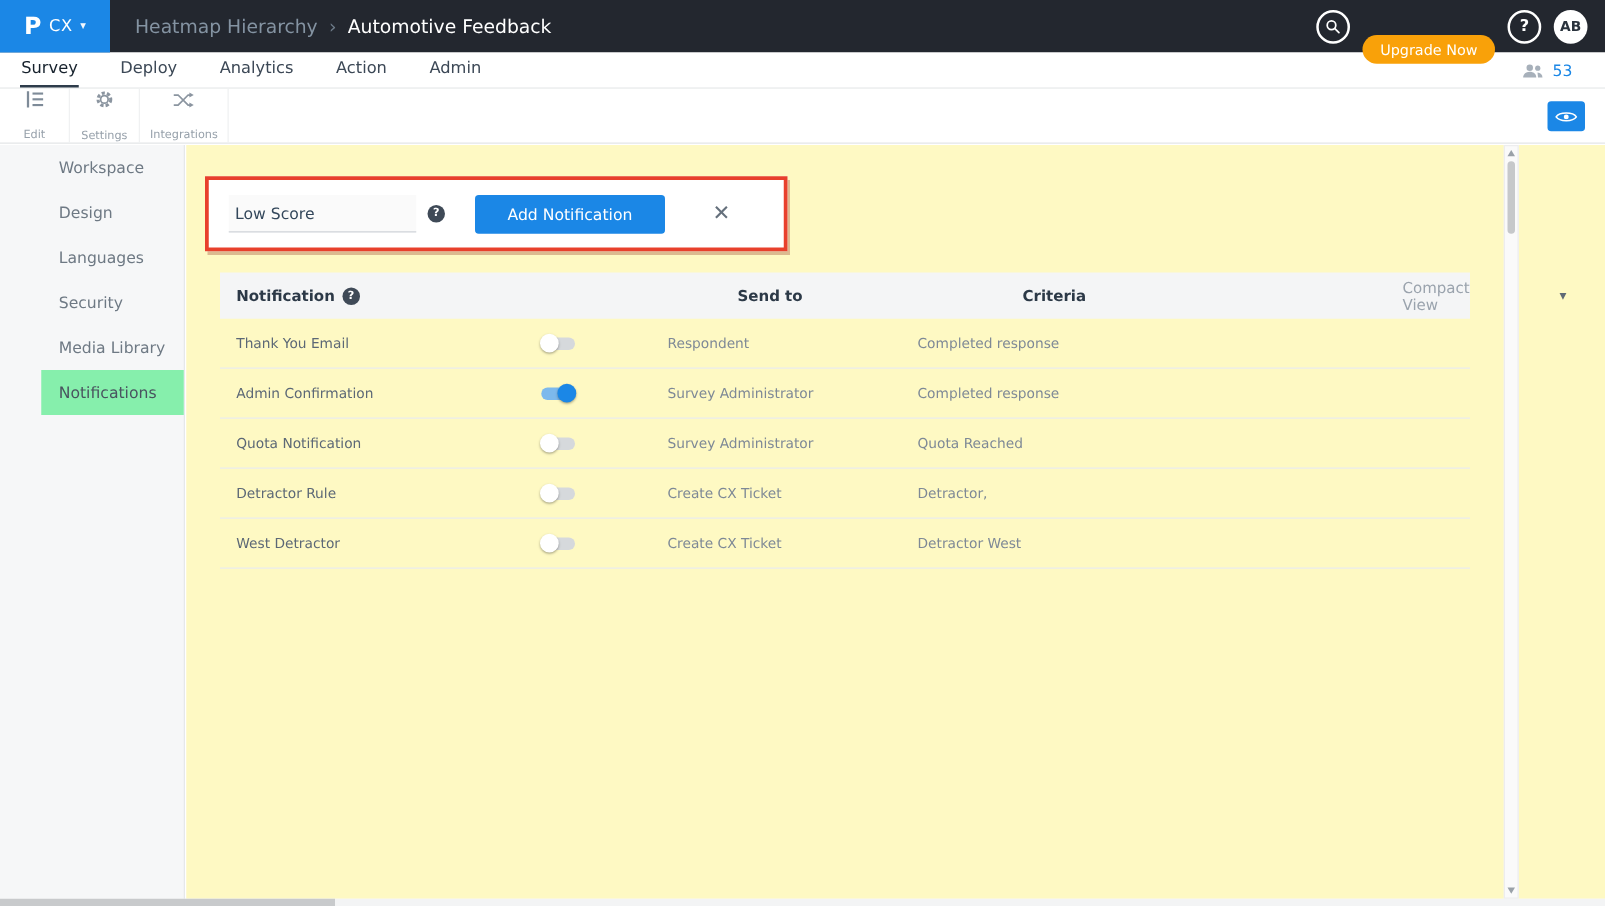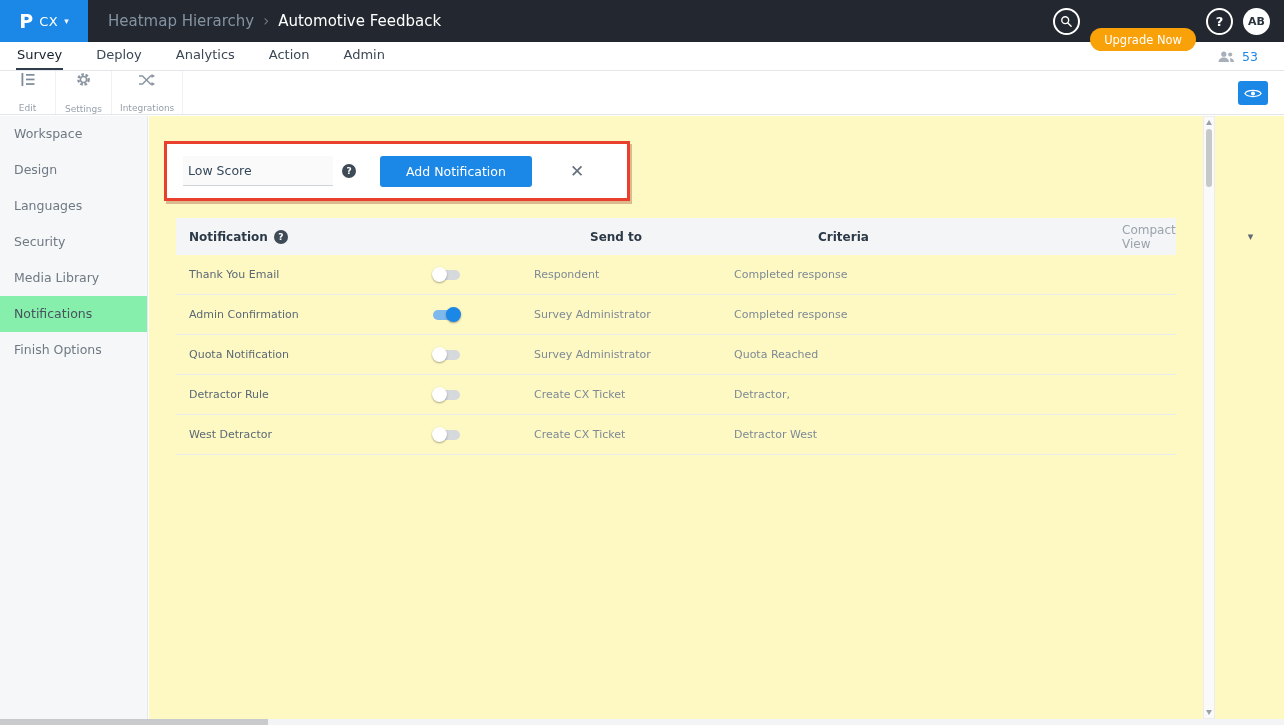--- a/index.html
+++ b/index.html
@@ -54,21 +54,21 @@
     display:flex; align-items:stretch; }
   .tool { display:flex; flex-direction:column; align-items:center; justify-content:center;
     min-width:56px; gap:16px; cursor:pointer; border-right:1px solid #f0f1f2; padding:0 8px; }
   .tool-label { font-size:9px; color:#97a1ab; }
   .eye-btn { position:absolute; right:16px; top:10px; width:30px; height:24px;
     background:#1b87e6; border:none; border-radius:3px; cursor:pointer;
     display:flex; align-items:center; justify-content:center; }
 
   
   .sidebar { position:absolute; left:0; top:116px; bottom:6px; width:148px;
-    background:#f6f7f8; border-right:1px solid #e6e8ea; padding-top:0; }
+    background:#f6f7f8; border-right:1px solid #e6e8ea; padding-top:0;padding-left:33px; }
   .side-item { height:36px; line-height:36px; padding-left:14px; font-size:12.5px;
     color:#6e7984; cursor:pointer; }
   .side-item.active { background:#86efac; color:#49535f; }
 
   
   .main { position:absolute; left:149px; top:116px; right:0; bottom:6px; background:#fef9c3; }
 
   .highlight-box {
     position:absolute; left:15px; top:25px; width:466px; height:60px;
     border:3px solid #e8402c; box-shadow:2px 3px 0 rgba(130,25,15,.28);
@@ -218,21 +218,20 @@
   </button>
 </div>
 
 <div class="sidebar">
   <div class="side-item">Workspace</div>
   <div class="side-item">Design</div>
   <div class="side-item">Languages</div>
   <div class="side-item">Security</div>
   <div class="side-item">Media Library</div>
   <div class="side-item active">Notifications</div>
-  <div class="side-item">Finish Options</div>
 </div>
 
 <div class="main">
 
   <div class="highlight-box">
     <input class="notif-input" type="text" value="Low Score" style="">
     <span class="help-dot hb-help">?</span>
     <button class="add-btn">Add Notification</button>
     <span class="hb-close">✕</span>
   </div>

